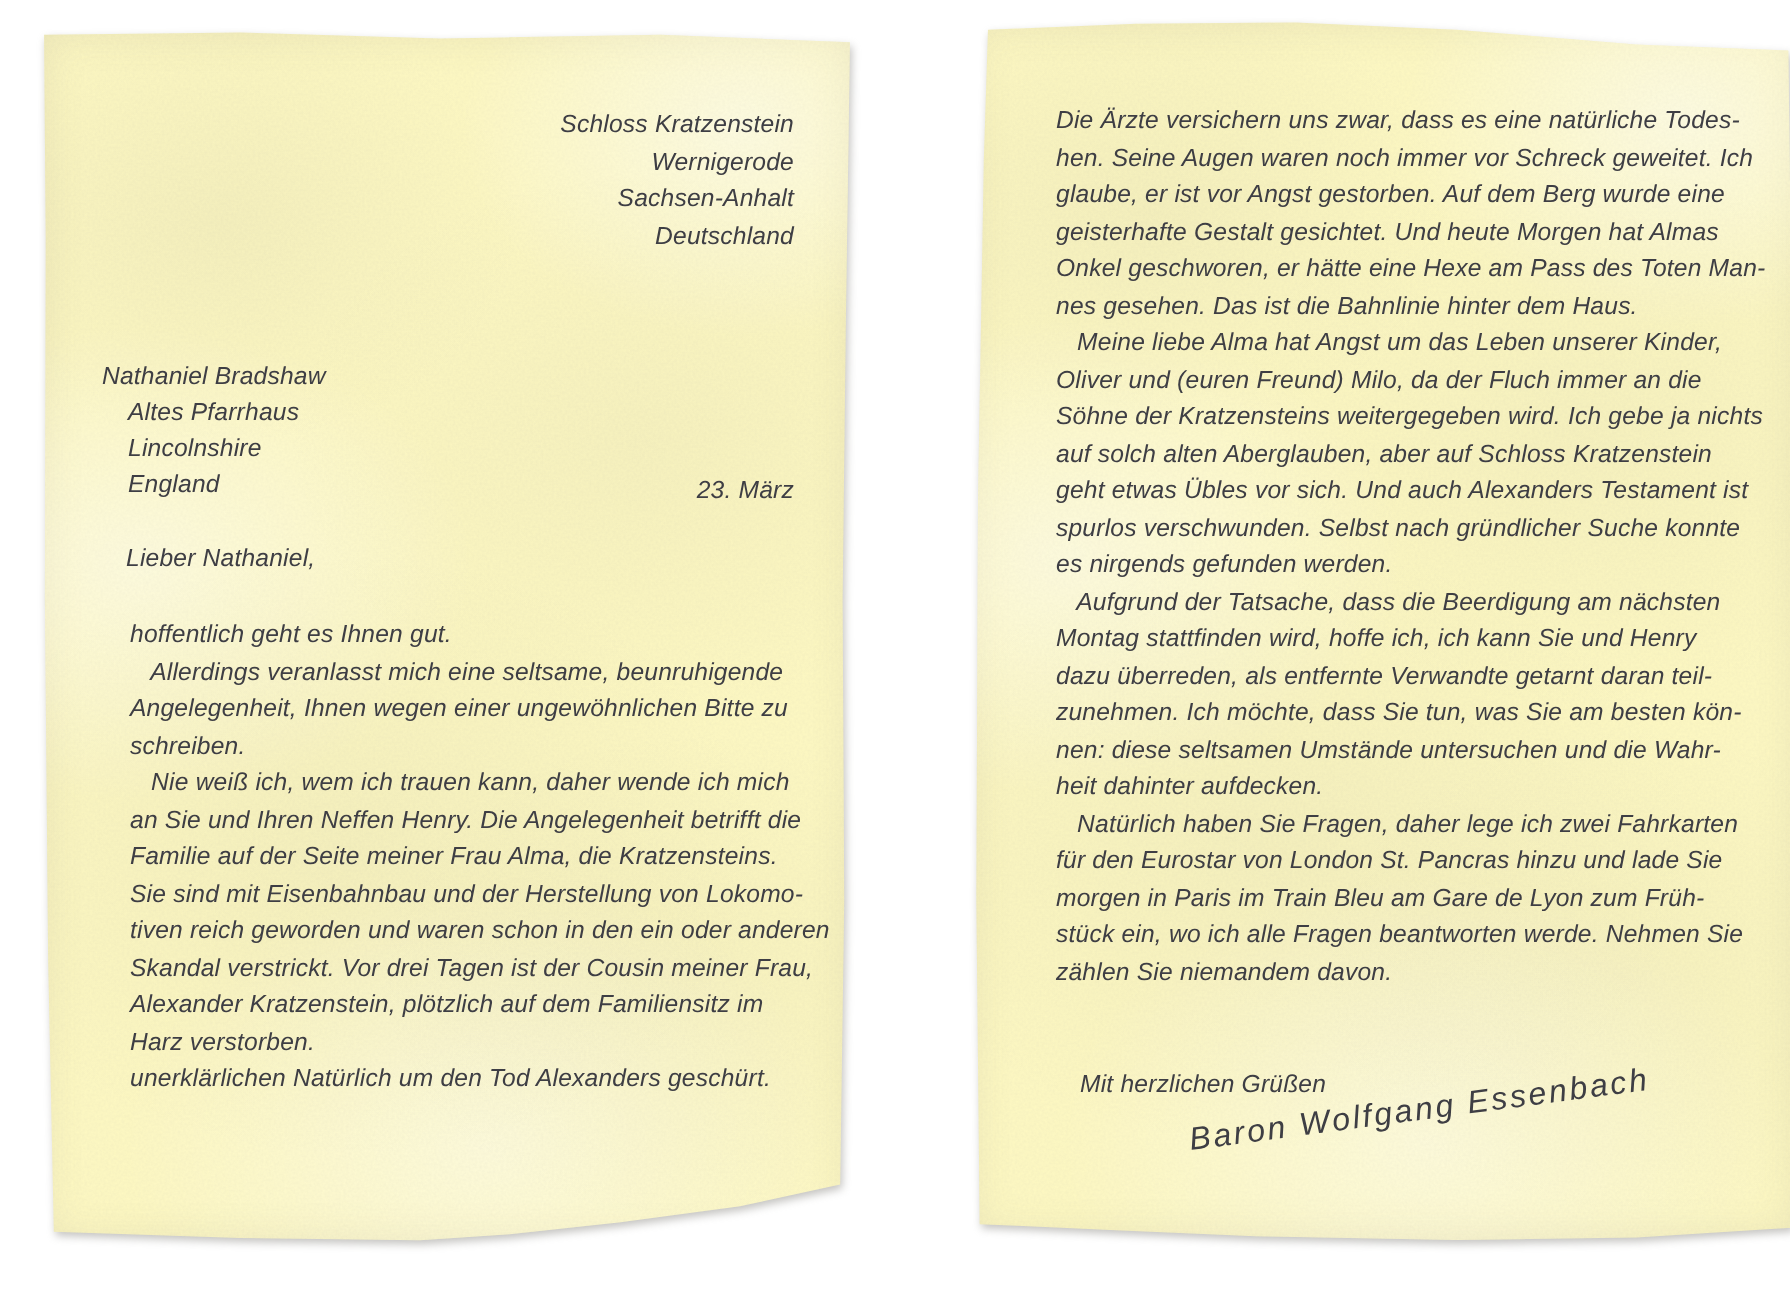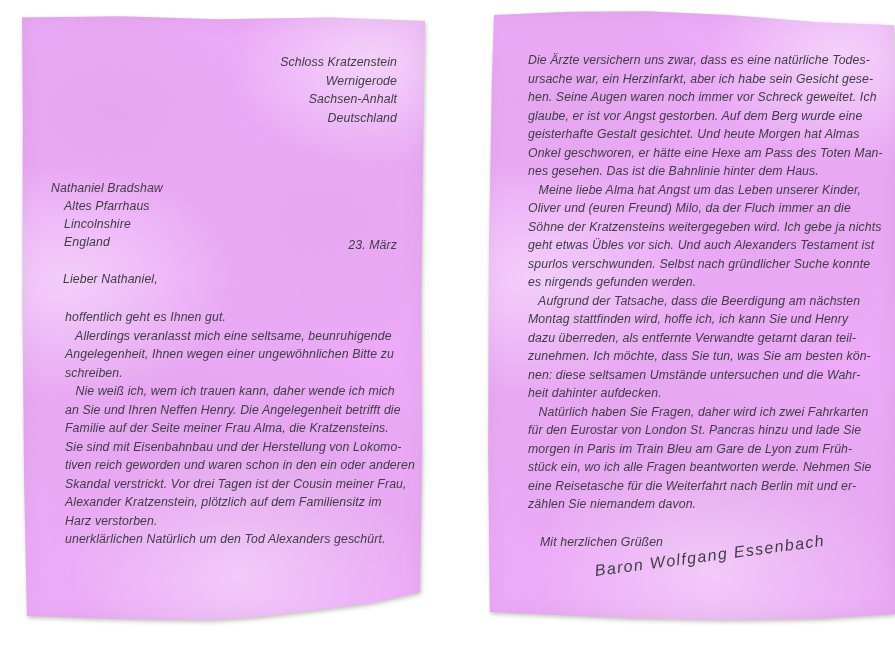--- a/index.html
+++ b/index.html
@@ -15,21 +15,21 @@
     background: #ffffff;
   }
   .paper-shadow {
     position: absolute;
     filter: drop-shadow(1px 2px 2px rgba(125,122,115,0.45));
   }
   .paper-shadow.left  { left: 20px; top: 15px; width: 407px; height: 607px; }
   .paper-shadow.right { left: 484px; top: 10px; width: 416px; height: 610px; }
   .paper {
     position: absolute; inset: 0;
-    background: #f0abfc;
+    background: #fef9c3;
     box-shadow: inset 0 0 22px rgba(120,115,105,0.16);
   }
   .paper::before {
     content: ""; position: absolute; inset: 0; pointer-events: none;
     background:
       radial-gradient(220px 160px at 22% 16%, rgba(100,96,88,0.055), transparent 70%),
       radial-gradient(260px 200px at 74% 34%, rgba(100,96,88,0.045), transparent 70%),
       radial-gradient(300px 220px at 38% 68%, rgba(100,96,88,0.055), transparent 70%),
       radial-gradient(230px 180px at 80% 78%, rgba(100,96,88,0.04), transparent 70%),
       radial-gradient(200px 150px at 86% 8%,  rgba(255,255,255,0.5), transparent 70%),
@@ -148,43 +148,42 @@
   </div>
 
   <div class="paper-shadow right">
     <div class="paper right">
       <svg class="noise">
         <rect width="100%" height="100%" filter="url(#grain)"></rect>
       </svg>
 
       <div class="body-lines page2 ink">
       <div class="line">Die Ärzte versichern uns zwar, dass es eine natürliche Todes-</div>
-          <div class="line">ursache war, ein Herzinfarkt, aber ich habe sein Gesicht gese-</div>
           <div class="line">hen. Seine Augen waren noch immer vor Schreck geweitet. Ich</div>
           <div class="line">glaube, er ist vor Angst gestorben. Auf dem Berg wurde eine</div>
           <div class="line">geisterhafte Gestalt gesichtet. Und heute Morgen hat Almas</div>
           <div class="line">Onkel geschworen, er hätte eine Hexe am Pass des Toten Man-</div>
           <div class="line">nes gesehen. Das ist die Bahnlinie hinter dem Haus.</div>
           <div class="line">   Meine liebe Alma hat Angst um das Leben unserer Kinder,</div>
           <div class="line">Oliver und (euren Freund) Milo, da der Fluch immer an die</div>
           <div class="line">Söhne der Kratzensteins weitergegeben wird. Ich gebe ja nichts</div>
+          <div class="line">auf solch alten Aberglauben, aber auf Schloss Kratzenstein</div>
           <div class="line">geht etwas Übles vor sich. Und auch Alexanders Testament ist</div>
           <div class="line">spurlos verschwunden. Selbst nach gründlicher Suche konnte</div>
           <div class="line">es nirgends gefunden werden.</div>
           <div class="line">   Aufgrund der Tatsache, dass die Beerdigung am nächsten</div>
           <div class="line">Montag stattfinden wird, hoffe ich, ich kann Sie und Henry</div>
           <div class="line">dazu überreden, als entfernte Verwandte getarnt daran teil-</div>
           <div class="line">zunehmen. Ich möchte, dass Sie tun, was Sie am besten kön-</div>
           <div class="line">nen: diese seltsamen Umstände untersuchen und die Wahr-</div>
           <div class="line">heit dahinter aufdecken.</div>
-          <div class="line">   Natürlich haben Sie Fragen, daher wird ich zwei Fahrkarten</div>
+          <div class="line">   Natürlich haben Sie Fragen, daher lege ich zwei Fahrkarten</div>
           <div class="line">für den Eurostar von London St. Pancras hinzu und lade Sie</div>
           <div class="line">morgen in Paris im Train Bleu am Gare de Lyon zum Früh-</div>
           <div class="line">stück ein, wo ich alle Fragen beantworten werde. Nehmen Sie</div>
-          <div class="line">eine Reisetasche für die Weiterfahrt nach Berlin mit und er-</div>
           <div class="line">zählen Sie niemandem davon.</div>
         </div>
 
       <div class="body-lines page2 ink" style="top: 523px;">
         <div class="closing">Mit herzlichen Grüßen</div>
       </div>
 
       <div class="signature ink">Baron Wolfgang Essenbach</div>
     </div>
   </div>

